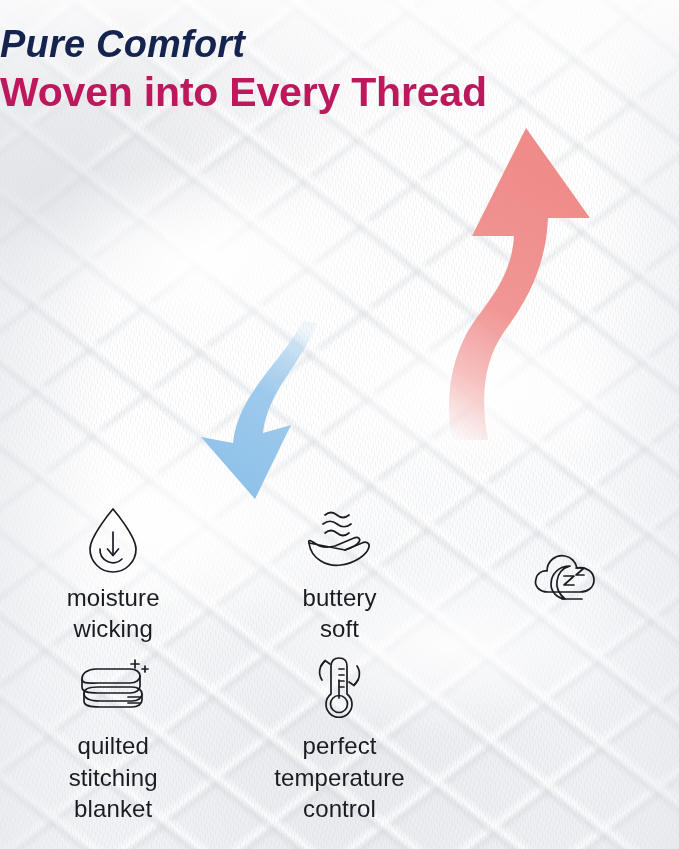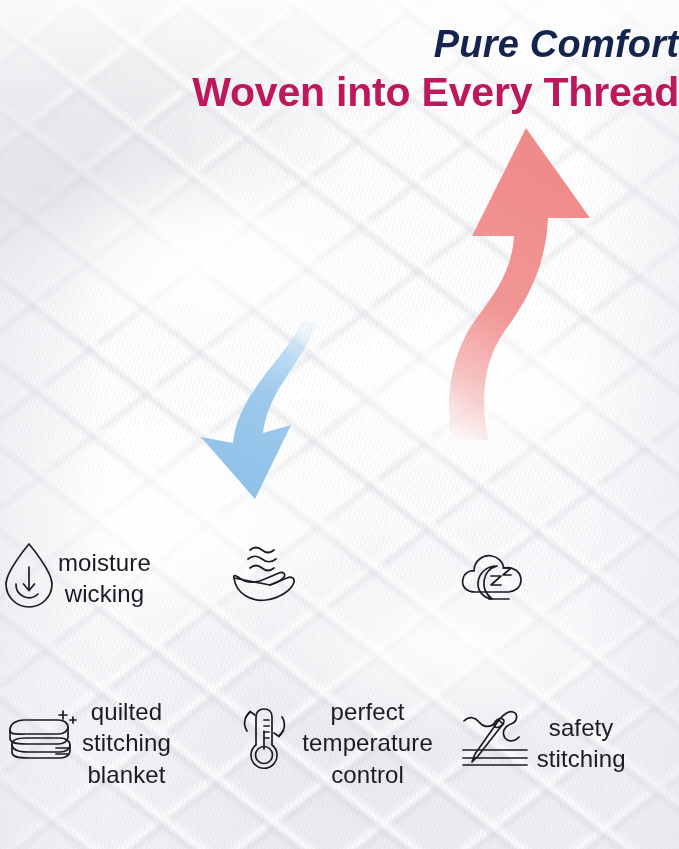--- a/index.html
+++ b/index.html
@@ -72,21 +72,21 @@
       linear-gradient(to right, rgba(222,224,230,0.45) 0%, rgba(222,224,230,0) 16%),
       linear-gradient(to left, rgba(226,228,234,0.40) 0%, rgba(226,228,234,0) 14%);
   }
 
   
   .headline {
     position: absolute;
     top: 22px;
     left: 0;
     width: 679px;
-    text-align: right;
+    text-align: left;
     z-index: 6;
   }
   .headline-line1 {
     display: block;
     font-size: 38px;
     font-style: italic;
     font-weight: bold;
     letter-spacing: 0.2px;
     color: #14244e;
     line-height: 1.16;
@@ -115,23 +115,23 @@
     left: 0;
     top: 494px;
     width: 679px;
     z-index: 5;
     display: grid;
     grid-template-columns: repeat(3, 1fr);
     grid-template-rows: 160px 170px;
   }
   .feature {
     display: flex;
-    flex-direction: row;
+    flex-direction: column;
     align-items: center;
-    justify-content: flex-start;
+    justify-content: center;
   }
   .feature-icon {
     height: 70px;
     display: flex;
     align-items: center;
     justify-content: center;
   }
   .feature-label {
     margin-top: 8px;
     text-align: center;
@@ -221,20 +221,22 @@
         <svg width="76" height="64" viewBox="0 0 76 64" fill="none" stroke="#1b1b22" stroke-width="1.7" stroke-linecap="round" stroke-linejoin="round">
           <path d="M24 8 q6 -5 12 0 t12 0"></path>
           <path d="M22 17 q7 -5.5 14 0 t14 0"></path>
           <path d="M24 26 q6 -5 12 0 t12 0"></path>
           <path d="M8 36 C10 52, 26 60, 40 58 C54 56, 66 48, 68 40
                    C69 36, 65 34, 61 36 L44 43"></path>
           <path d="M44 43 C50 41, 56 38, 58 35 C60 32, 57 29, 53 31
                    L34 39 C26 41, 18 40, 12 35 C9 33, 7 33, 8 36 Z"></path>
         </svg>
       </div>
+      <div class="feature-label">buttery
+soft</div>
     </div>
 
     <div class="feature">
       <div class="feature-icon">
         <svg width="80" height="64" viewBox="0 0 80 64" fill="none" stroke="#1b1b22" stroke-width="1.7" stroke-linecap="round" stroke-linejoin="round">
           <path d="M22 50 C13 50, 8 44, 10 37 C11 31, 17 28, 21 29
                    C21 19, 30 12, 39 14 C45 15, 50 20, 51 26
                    C60 24, 68 30, 68 38 C68 46, 61 50, 54 50 Z"></path>
           <path d="M44 24 C33 24, 25 32, 25 42 C25 50, 31 56, 39 57
                    C33 52, 30 46, 31 39 C32 31, 37 26, 44 24 Z"></path>
@@ -279,31 +281,15 @@
           <polyline points="20,12 24,6.5 29,10"></polyline>
           <path d="M56 12 C60 18, 59 26, 53 31"></path>
           <polyline points="57,26 53,31.5 48,28"></polyline>
         </svg>
       </div>
       <div class="feature-label">perfect
 temperature
 control</div>
     </div>
 
-    <div class="feature">
-      <div class="feature-icon">
-        <svg width="84" height="62" viewBox="0 0 84 62" fill="none" stroke="#1b1b22" stroke-width="1.7" stroke-linecap="round" stroke-linejoin="round">
-          <path d="M10 42 L74 42"></path>
-          <path d="M10 50 L74 50"></path>
-          <path d="M10 57 L74 57"></path>
-          <path d="M11 13 C16 8, 22 9, 26 14 C30 19, 36 20, 41 16"></path>
-          <path d="M41 16 C48 10, 54 2, 60 4 C66 6, 64 14, 58 16
-                   C52 18, 48 24, 52 30 C55 34, 62 34, 66 29"></path>
-          <path d="M46 12 L22 46 L19 54 L25 48 L50 16 Z"></path>
-          <ellipse cx="46" cy="15" rx="5.5" ry="3.6" transform="rotate(-35 46 15)"></ellipse>
-        </svg>
-      </div>
-      <div class="feature-label">safety
-stitching</div>
-    </div>
 
   </div>
 </div>
 
 </body></html>

